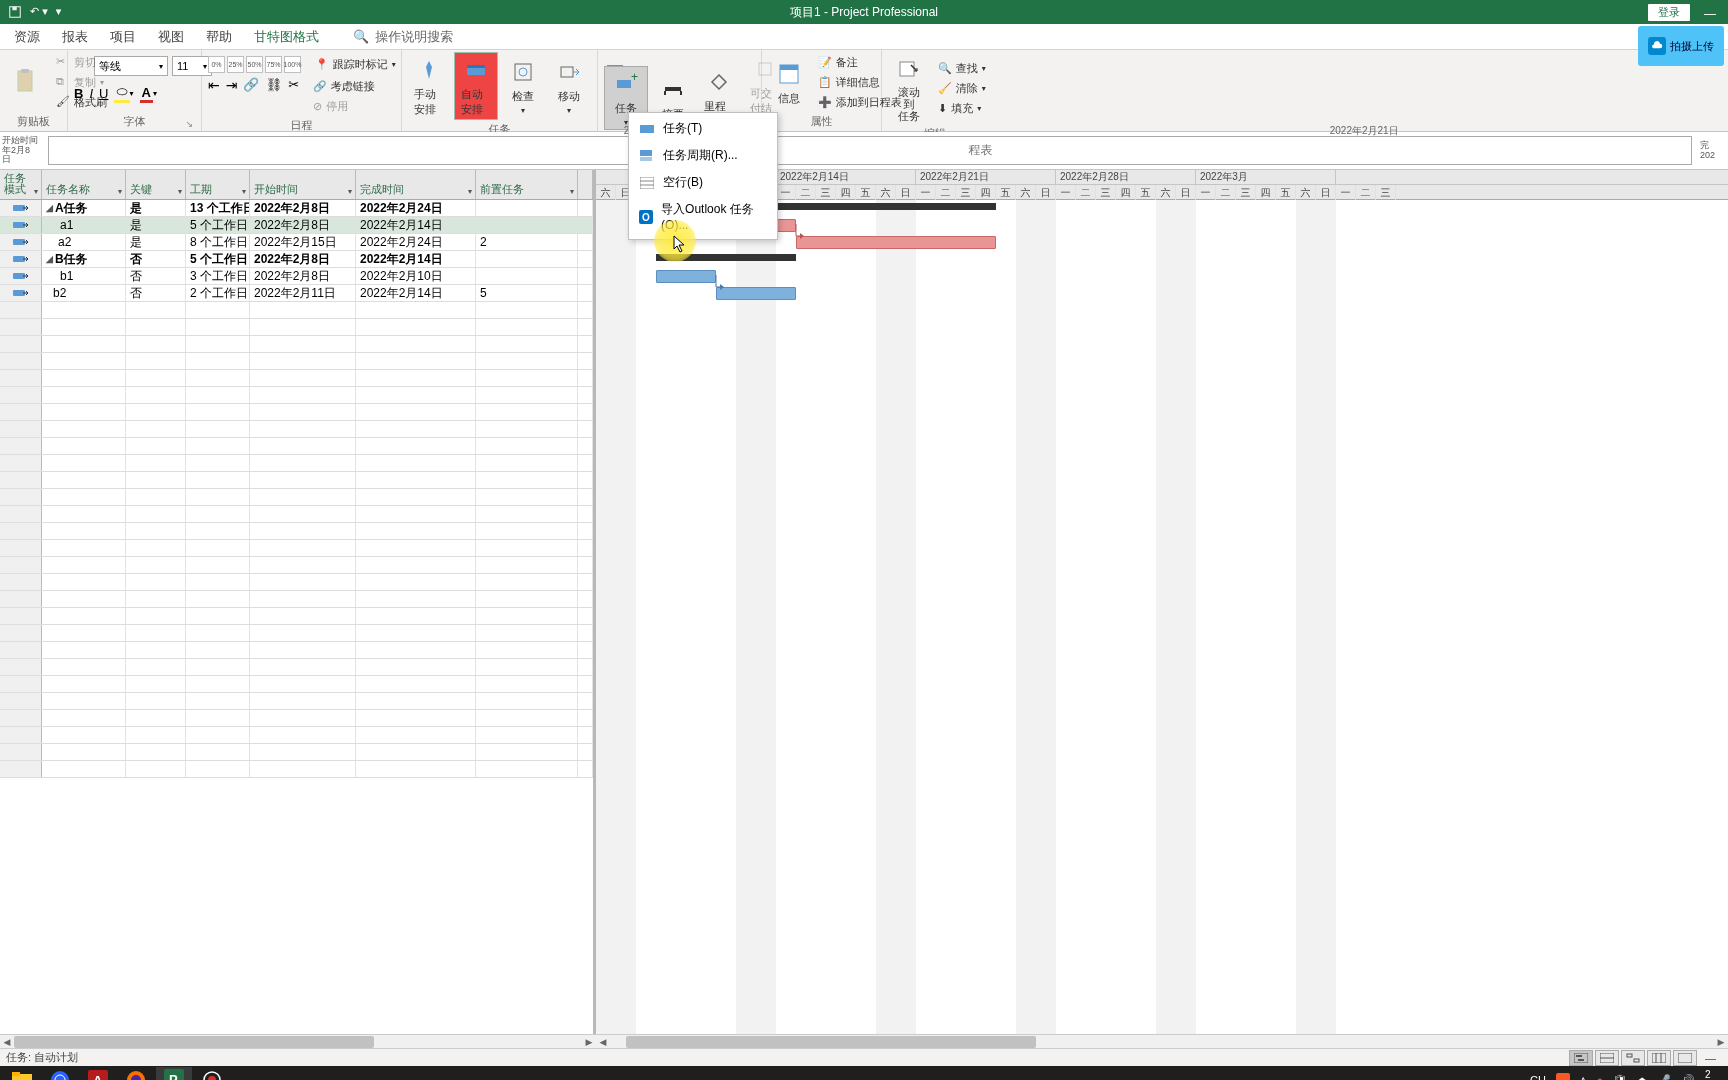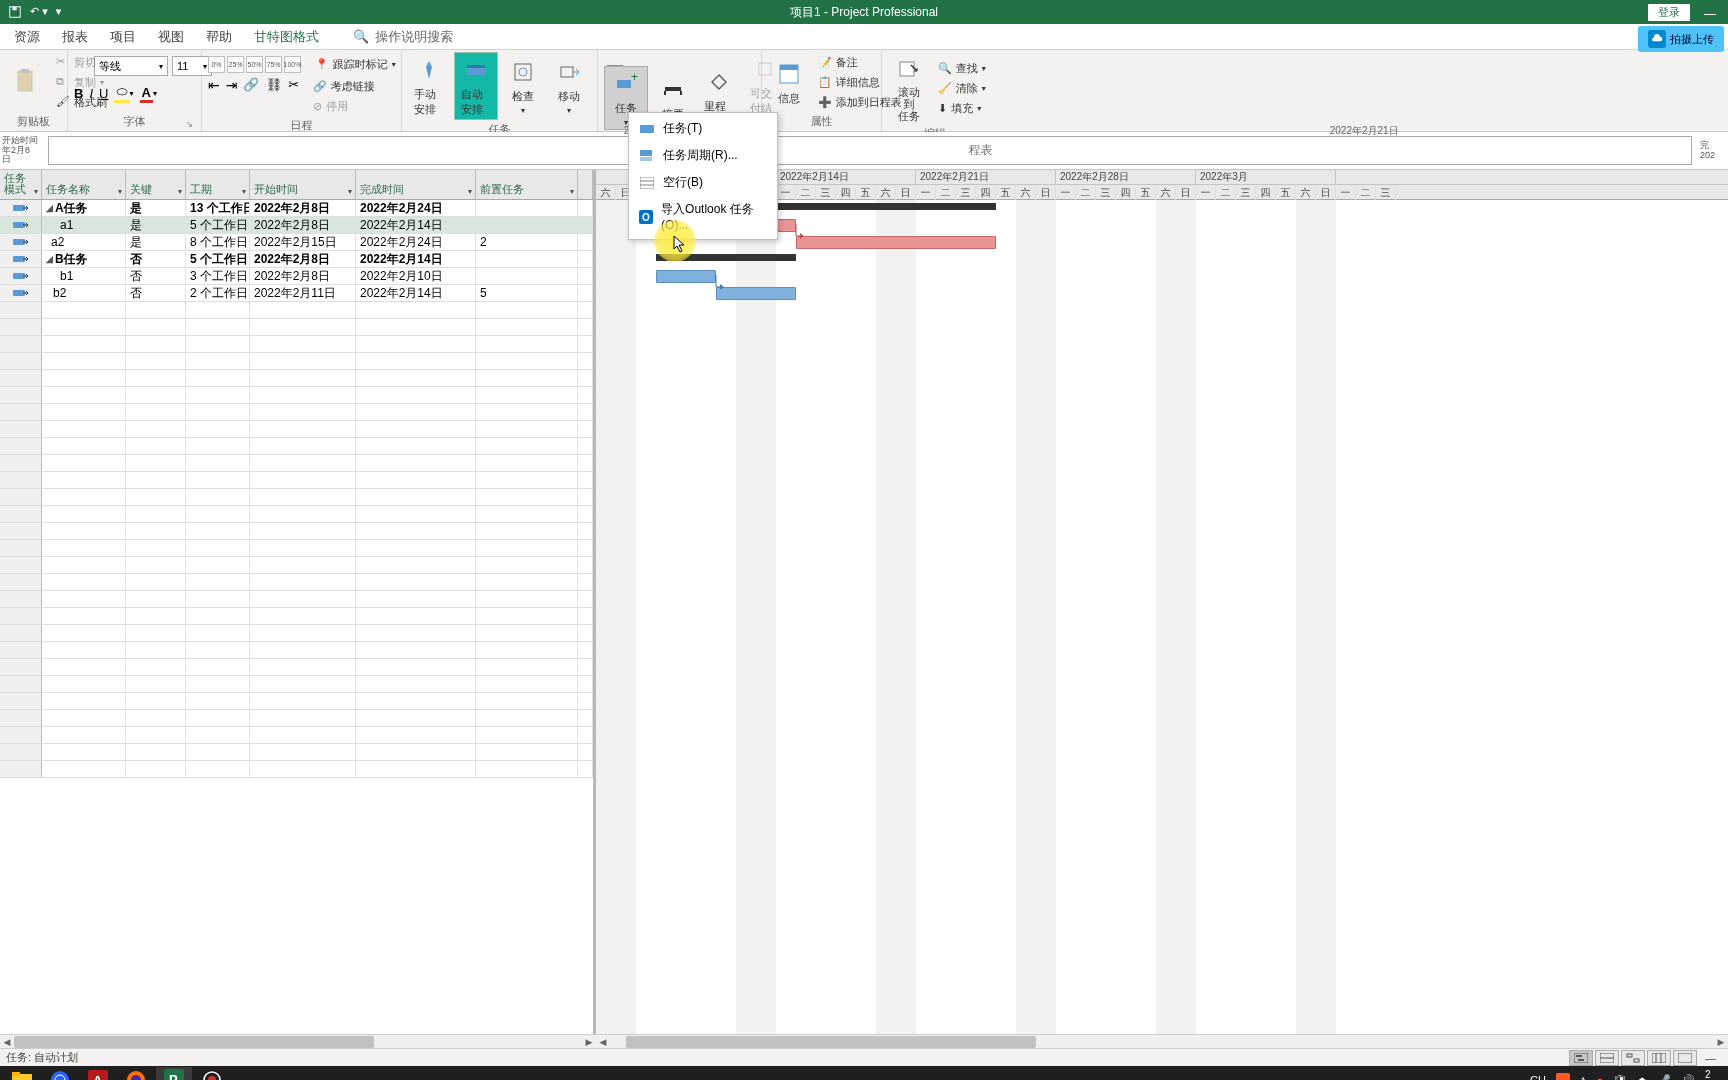--- a/index.html
+++ b/index.html
@@ -8,40 +8,40 @@
 
 .titlebar { height: 24px; background: #217346; display: flex; align-items: center; color: #fff; font-size: 12px; position: relative; }
 .titlebar .qa { display: flex; gap: 8px; padding: 0 8px; }
 .titlebar .qa-icon { width: 14px; height: 14px; display: inline-block; opacity: .9; }
 .titlebar .title { position: absolute; left: 50%; transform: translateX(-50%); }
 .titlebar .right { position: absolute; right: 4px; display: flex; gap: 6px; align-items: flex-end; }
 .titlebar .login { background: #fff; color: #217346; padding: 1px 10px; font-size: 11px; border-radius: 1px; }
 .titlebar .min { cursor: pointer; padding: 0 8px; }
 
 
-.upload-banner { position: absolute; right: 4px; top: 26px; background: #4fc3f7; border-radius: 3px; padding: 4px 10px; display: flex; align-items: center; gap: 4px; font-size: 11px; color: #003; z-index: 10; }
+.upload-banner { position: absolute; right: 4px; top: 26px; background: #4fc3f7; border-radius: 3px; padding: 11px 10px; display: flex; align-items: center; gap: 4px; font-size: 11px; color: #003; z-index: 10; }
 .upload-banner .cloud { width: 18px; height: 18px; background: #0288d1; border-radius: 3px; display: flex; align-items: center; justify-content: center; }
 
 
 .tabs { height: 26px; display: flex; align-items: center; padding: 0 14px; gap: 22px; font-size: 13px; color: #444; border-bottom: 1px solid #d4d4d4; position: relative; }
 .tabs .tab { cursor: pointer; padding: 2px 0; }
 .tabs .tab.active { color: #217346; }
 .tabs .search { display: flex; align-items: center; gap: 6px; color: #666; margin-left: 12px; }
 
 
 .ribbon { height: 82px; display: flex; border-bottom: 1px solid #c5c5c5; background: #f3f2f1; }
 .group { border-right: 1px solid #d8d8d8; display: flex; flex-direction: column; padding: 2px 6px 0; }
 .group-body { flex: 1; display: flex; align-items: center; gap: 4px; }
 .group-label { text-align: center; font-size: 11px; color: #666; padding: 2px 0; position: relative; }
 .group-label .launcher { position: absolute; right: 2px; bottom: 2px; font-size: 9px; color: #888; }
 .btn-sm { font-size: 11px; display: flex; align-items: center; gap: 4px; padding: 2px 4px; cursor: pointer; color: #333; white-space: nowrap; }
 .btn-sm .ico { width: 14px; height: 14px; display: inline-block; }
 .btn-big { display: flex; flex-direction: column; align-items: center; justify-content: center; font-size: 11px; gap: 2px; padding: 2px 6px; cursor: pointer; color: #333; }
 .btn-big .ico { width: 30px; height: 30px; display: flex; align-items: center; justify-content: center; }
-.btn-big.active { background: #14b8a6; border: 1px solid #9bc2ad; }
+.btn-big.active { background: #ef4444; border: 1px solid #9bc2ad; }
 .btn-big.open { background: #d0d0d0; border: 1px solid #aaa; }
 .stack { display: flex; flex-direction: column; gap: 1px; }
 .percent-row { display: flex; gap: 2px; }
 .percent-btn { width: 17px; height: 17px; border: 1px solid #bfbfbf; background: #fff; font-size: 7px; display: flex; align-items: center; justify-content: center; color: #555; }
 .font-row { display: flex; gap: 4px; align-items: center; padding-left: 20px; }
 .font-select { width: 74px; height: 20px; border: 1px solid #aaa; font-size: 11px; padding: 0 4px; background: #fff; display: flex; align-items: center; justify-content: space-between; }
 .size-select { width: 40px; height: 20px; border: 1px solid #aaa; font-size: 11px; padding: 0 4px; background: #fff; display: flex; align-items: center; justify-content: space-between; }
 .fmt-row { display: flex; gap: 6px; align-items: center; margin-top: 4px; }
 .fmt-row span { font-size: 13px; cursor: pointer; }
 .disabled { opacity: .45; }
@@ -549,21 +549,21 @@
           <div class="gcell col-pred"></div>
           <div class="gcell col-add"></div>
         </div>
         <div class="grow">
           <div class="gcell col-ind">
             <svg width="16" height="10" viewBox="0 0 16 10">
               <rect x="0" y="2" width="12" height="6" fill="#5b9bd5" rx="1"></rect>
               <path d="M10 5 L15 5 M13 3 L15 5 L13 7" stroke="#333" fill="none" stroke-width="1"></path>
             </svg>
           </div>
-          <div class="gcell col-name " style="padding-left:9px;">a2</div>
+          <div class="gcell col-name " style="padding-left:16px;">a2</div>
           <div class="gcell col-key ">是</div>
           <div class="gcell col-dur ">8 个工作日</div>
           <div class="gcell col-start ">2022年2月15日</div>
           <div class="gcell col-end ">2022年2月24日</div>
           <div class="gcell col-pred">2</div>
           <div class="gcell col-add"></div>
         </div>
         <div class="grow">
           <div class="gcell col-ind">
             <svg width="16" height="10" viewBox="0 0 16 10">

